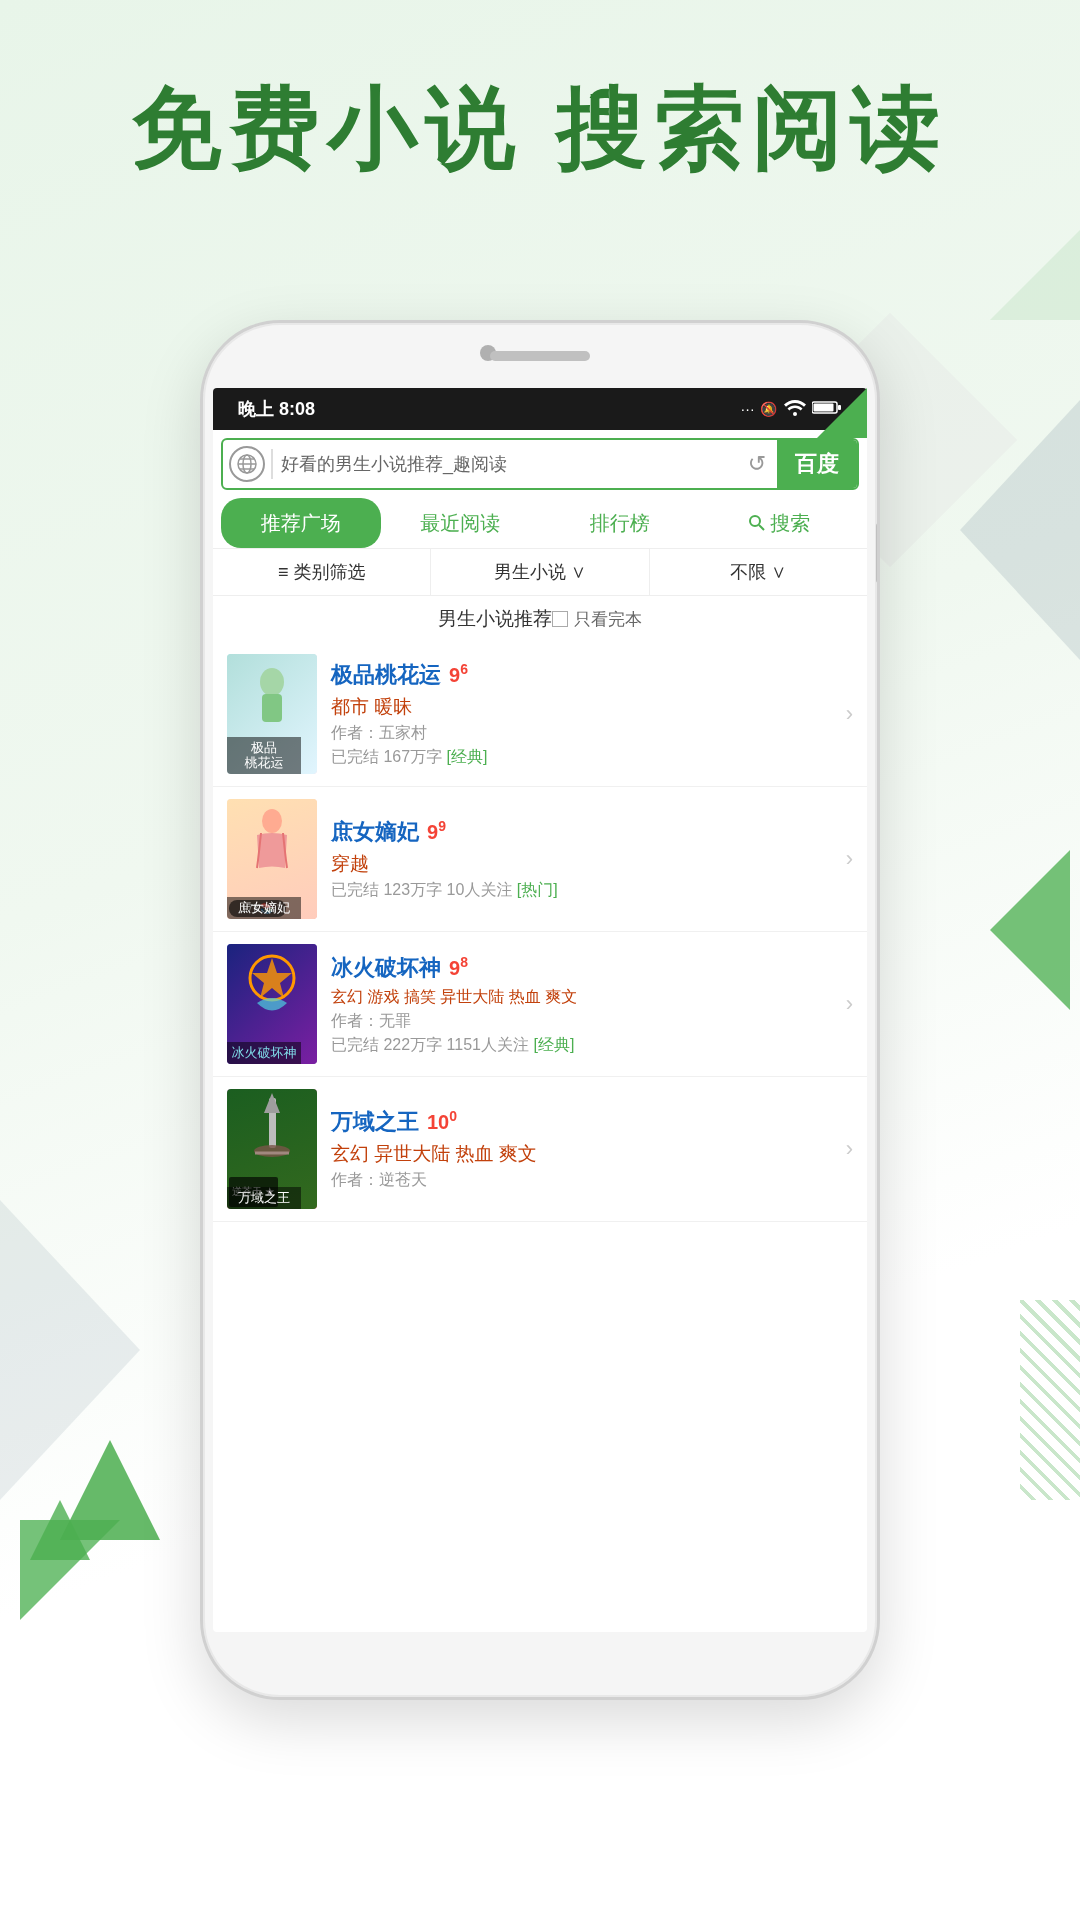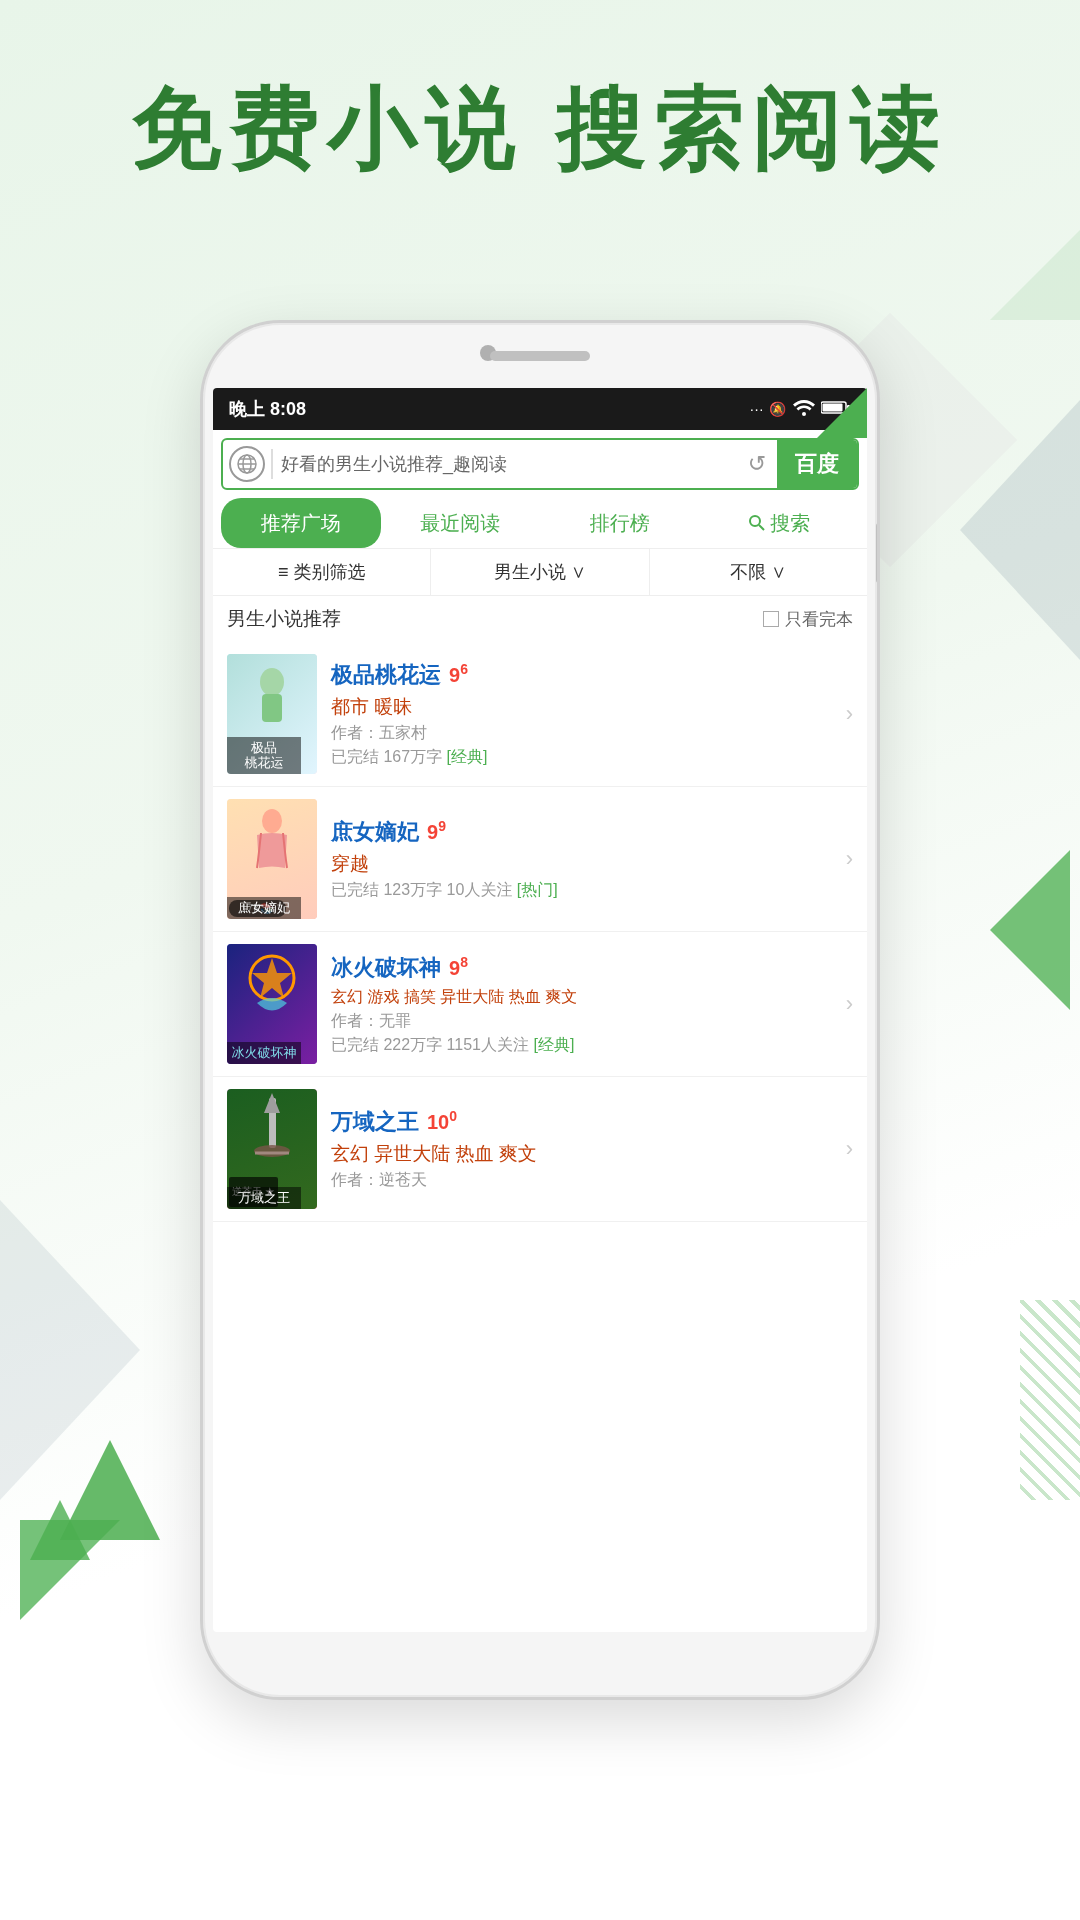--- a/index.html
+++ b/index.html
@@ -152,21 +152,21 @@
       overflow: hidden;
     }
 
     
     .status-bar {
       background: #1a1a1a;
       height: 42px;
       display: flex;
       align-items: center;
       justify-content: space-between;
-      padding: 0 16px;
+      padding: 0 25px;
       color: white;
       font-size: 18px;
       gap: 12px;
     }
 
     .status-time {
       font-size: 18px;
       font-weight: bold;
     }
 
@@ -295,21 +295,21 @@
     }
 
     .filter-item:last-child {
       border-right: none;
     }
 
     
     .section-header {
       display: flex;
       align-items: center;
-      justify-content: space-between;
+      justify-content: center;
       padding: 10px 14px;
       background: white;
     }
 
     .section-title {
       font-size: 19px;
       color: #333;
     }
 
     .section-only-complete {

